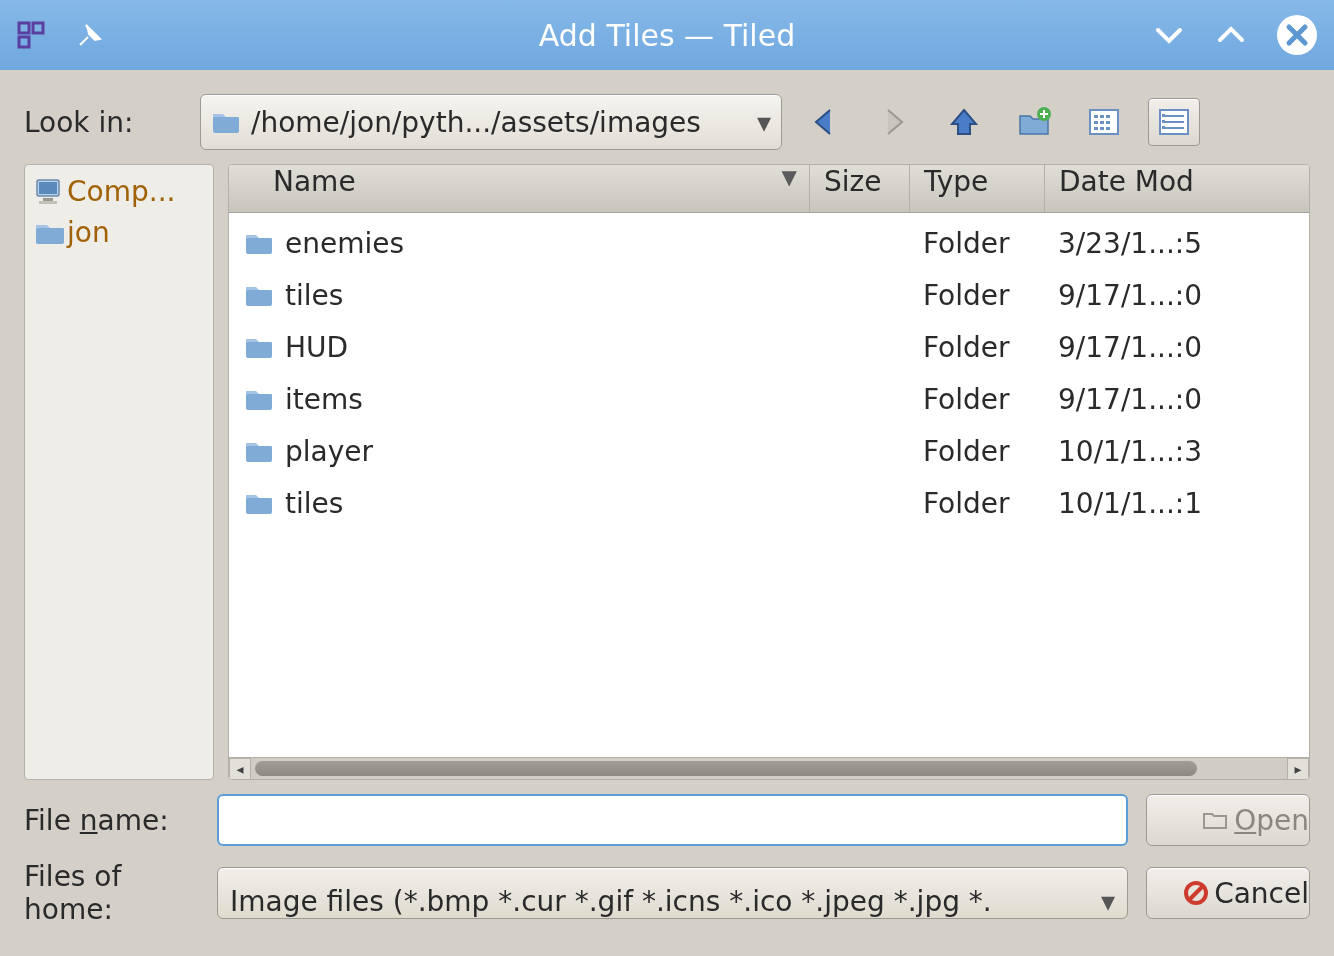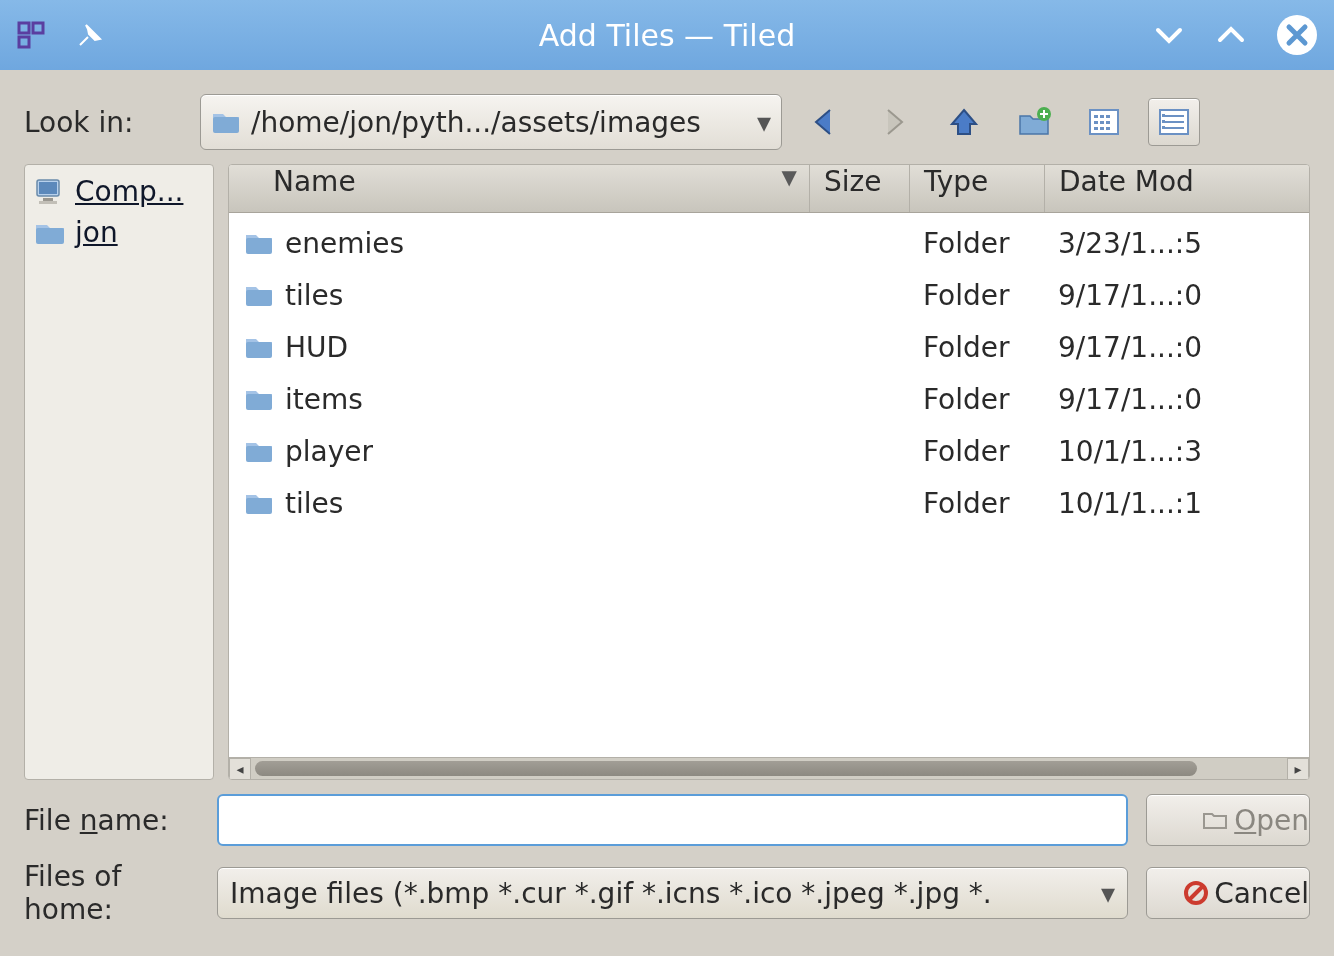--- a/index.html
+++ b/index.html
@@ -85,27 +85,25 @@
   .sidebar {
     width: 190px;
     background: #efede7;
     border: 1px solid #b3b0a8;
     border-radius: 4px;
     padding-top: 6px;
   }
   .sb-item {
     display: flex;
     align-items: center;
-    gap: 8px;
     padding: 4px 8px;
     font-size: 28px;
-    color: #0f172a;
+    color: #a16207;
     white-space: nowrap;
     overflow: hidden;
-    text-decoration: underline;
   }
   .sb-item svg { width: 34px; height: 30px; flex-shrink: 0; }
 
   .filelist {
     flex: 1;
     display: flex;
     flex-direction: column;
     border: 1px solid #b3b0a8;
     border-radius: 4px;
     background: #efede7;
@@ -173,21 +171,21 @@
     gap: 18px;
   }
   .bottom-row .blabel { width: 175px; font-size: 28px; color: #2a2a2a; }
   .bottom-row .binput {
     flex: 1;
     height: 52px;
     border-radius: 6px;
     font-size: 28px;
     padding: 0 12px;
     display: flex;
-    align-items: center;
+    align-items: flex-end;
     color: #2a2a2a;
   }
   .binput.active {
     border: 2px solid #5b9dd9;
     background: #fff;
   }
   .binput.combo {
     border: 1px solid #9c9a94;
     background: linear-gradient(to bottom, #f2efeb 0%, #dfdbce 100%);
     box-shadow: inset 0 1px 0 #fff;

